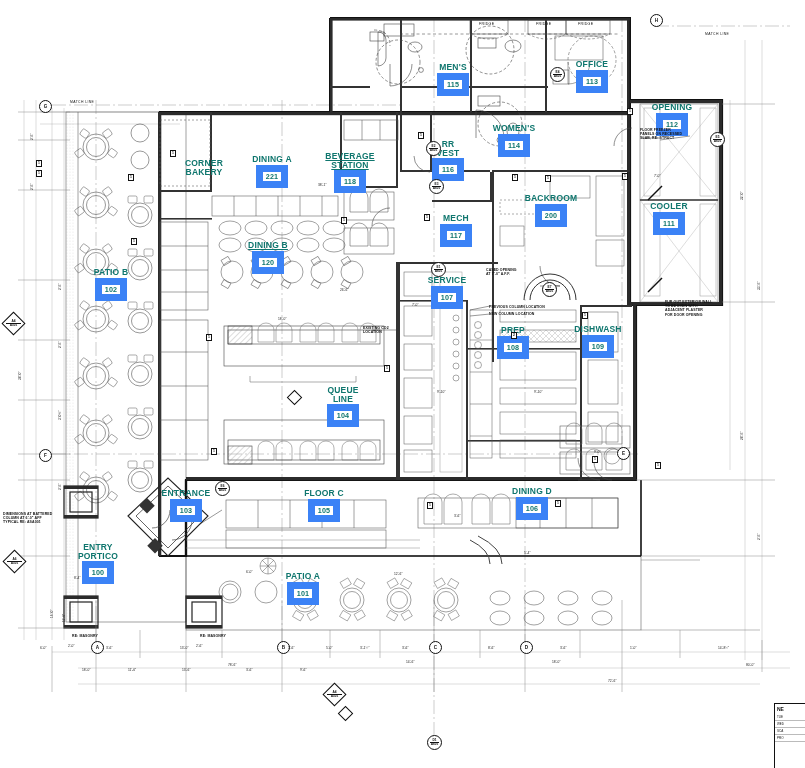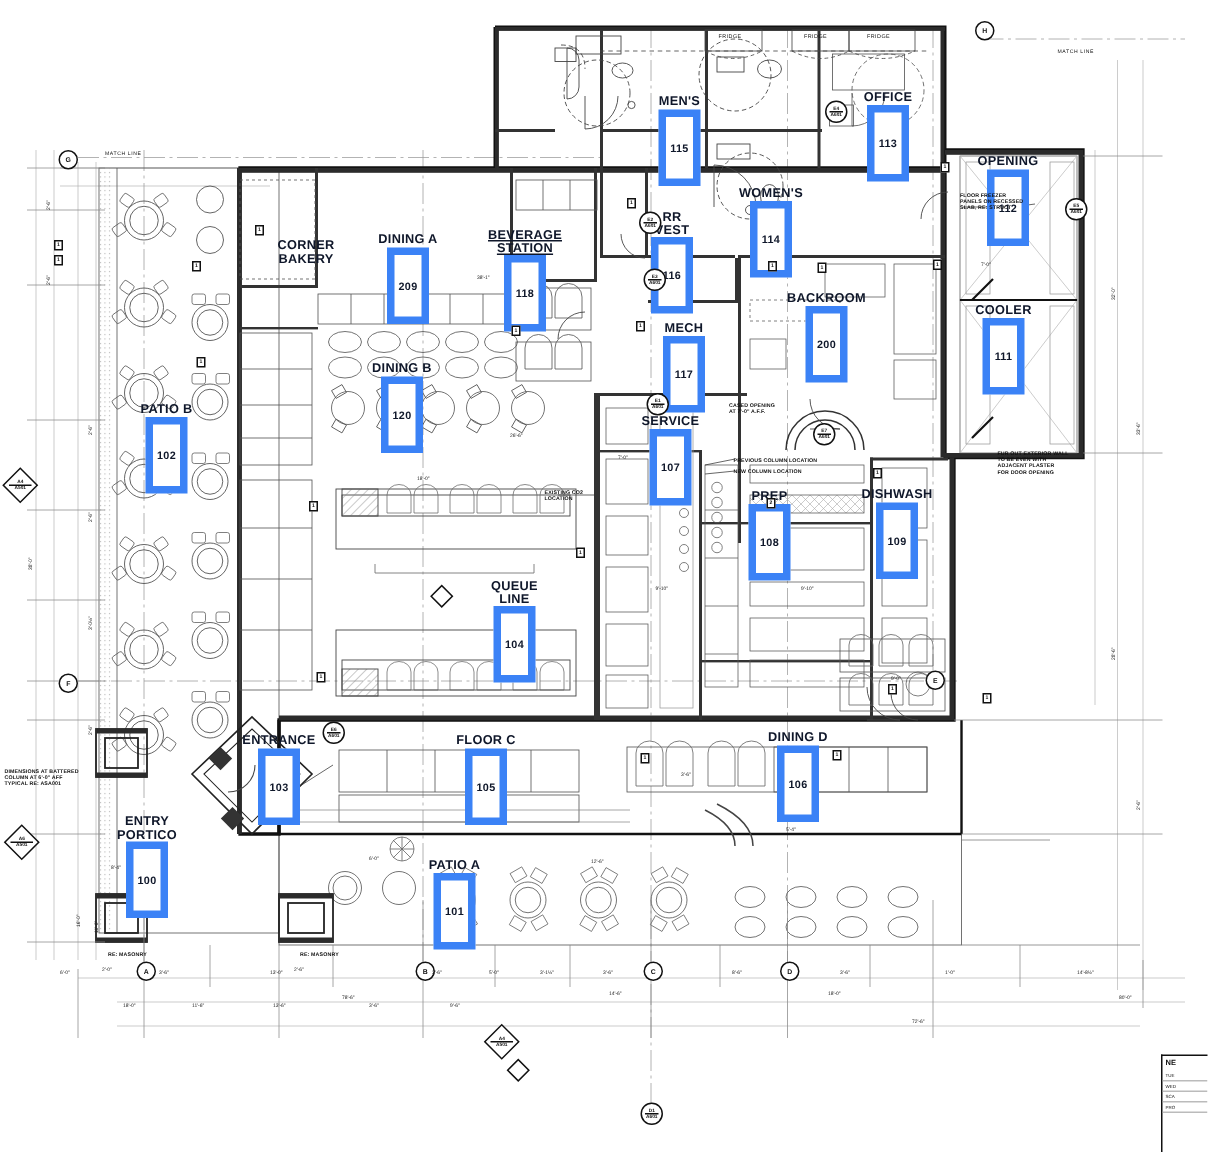--- a/index.html
+++ b/index.html
@@ -4,25 +4,25 @@
 <title>Floor Plan</title>
 <style>
   html,body{margin:0;padding:0;background:#ffffff;}
   body{width:805px;height:768px;overflow:hidden;
        font-family:"Liberation Sans","DejaVu Sans",sans-serif;color:#111;}
   #sheet{position:relative;width:805px;height:768px;background:#fff;}
   #sheet svg{position:absolute;left:0;top:0;}
 
   
   .rlabel{position:absolute;text-align:center;line-height:1.02;
-          font-weight:700;letter-spacing:.2px;color:#0f172a;
+          font-weight:700;letter-spacing:.2px;color:#0f766e;
           white-space:nowrap;}
   .rlabel .nm{display:block;font-size:8.5px;}
   .rlabel .num{display:inline-block;margin-top:1px;font-size:7.2px;
-        border:5px solid #3b82f6;padding:16px 3px;background:#fff;line-height:9px;}
+        border:7px solid #3b82f6;padding:0 3px;background:#fff;line-height:9px;}
 
   .note{position:absolute;font-size:3.5px;line-height:4.2px;color:#111;
         font-weight:700;letter-spacing:.1px;white-space:pre;}
   .dim{position:absolute;font-size:3.3px;color:#222;white-space:nowrap;}
   .dimv{position:absolute;font-size:3.3px;color:#222;white-space:nowrap;
         transform-origin:0 0;transform:rotate(-90deg);}
   .fridge{position:absolute;font-size:3.6px;color:#111;letter-spacing:.3px;}
   .matchline{position:absolute;font-size:3.4px;color:#111;letter-spacing:.4px;}
 
   
@@ -780,24 +780,24 @@
 </div>
 
 <div class="rlabel" style="left:316px;top:152px;width:68px;text-decoration:underline;">
   <span class="nm">BEVERAGE</span>
   <span class="nm">STATION</span>
   <span class="num">118</span>
 </div>
 
 <div class="rlabel" style="left:241px;top:155px;width:62px;">
   <span class="nm">DINING A</span>
-  <span class="num">209</span>
-</div>
-
-<div class="rlabel" style="left:237px;top:241px;width:62px;">
+  <span class="num">221</span>
+</div>
+
+<div class="rlabel" style="left:237px;top:241px;width:62px;text-decoration:underline;">
   <span class="nm">DINING B</span>
   <span class="num">120</span>
 </div>
 
 <div class="rlabel" style="left:172px;top:159px;width:64px;text-align:center;">
   <span class="nm">CORNER</span>
   <span class="nm">BAKERY</span>
 </div>
 
 <div class="note" style="left:640px;top:128px;">FLOOR FREEZER

